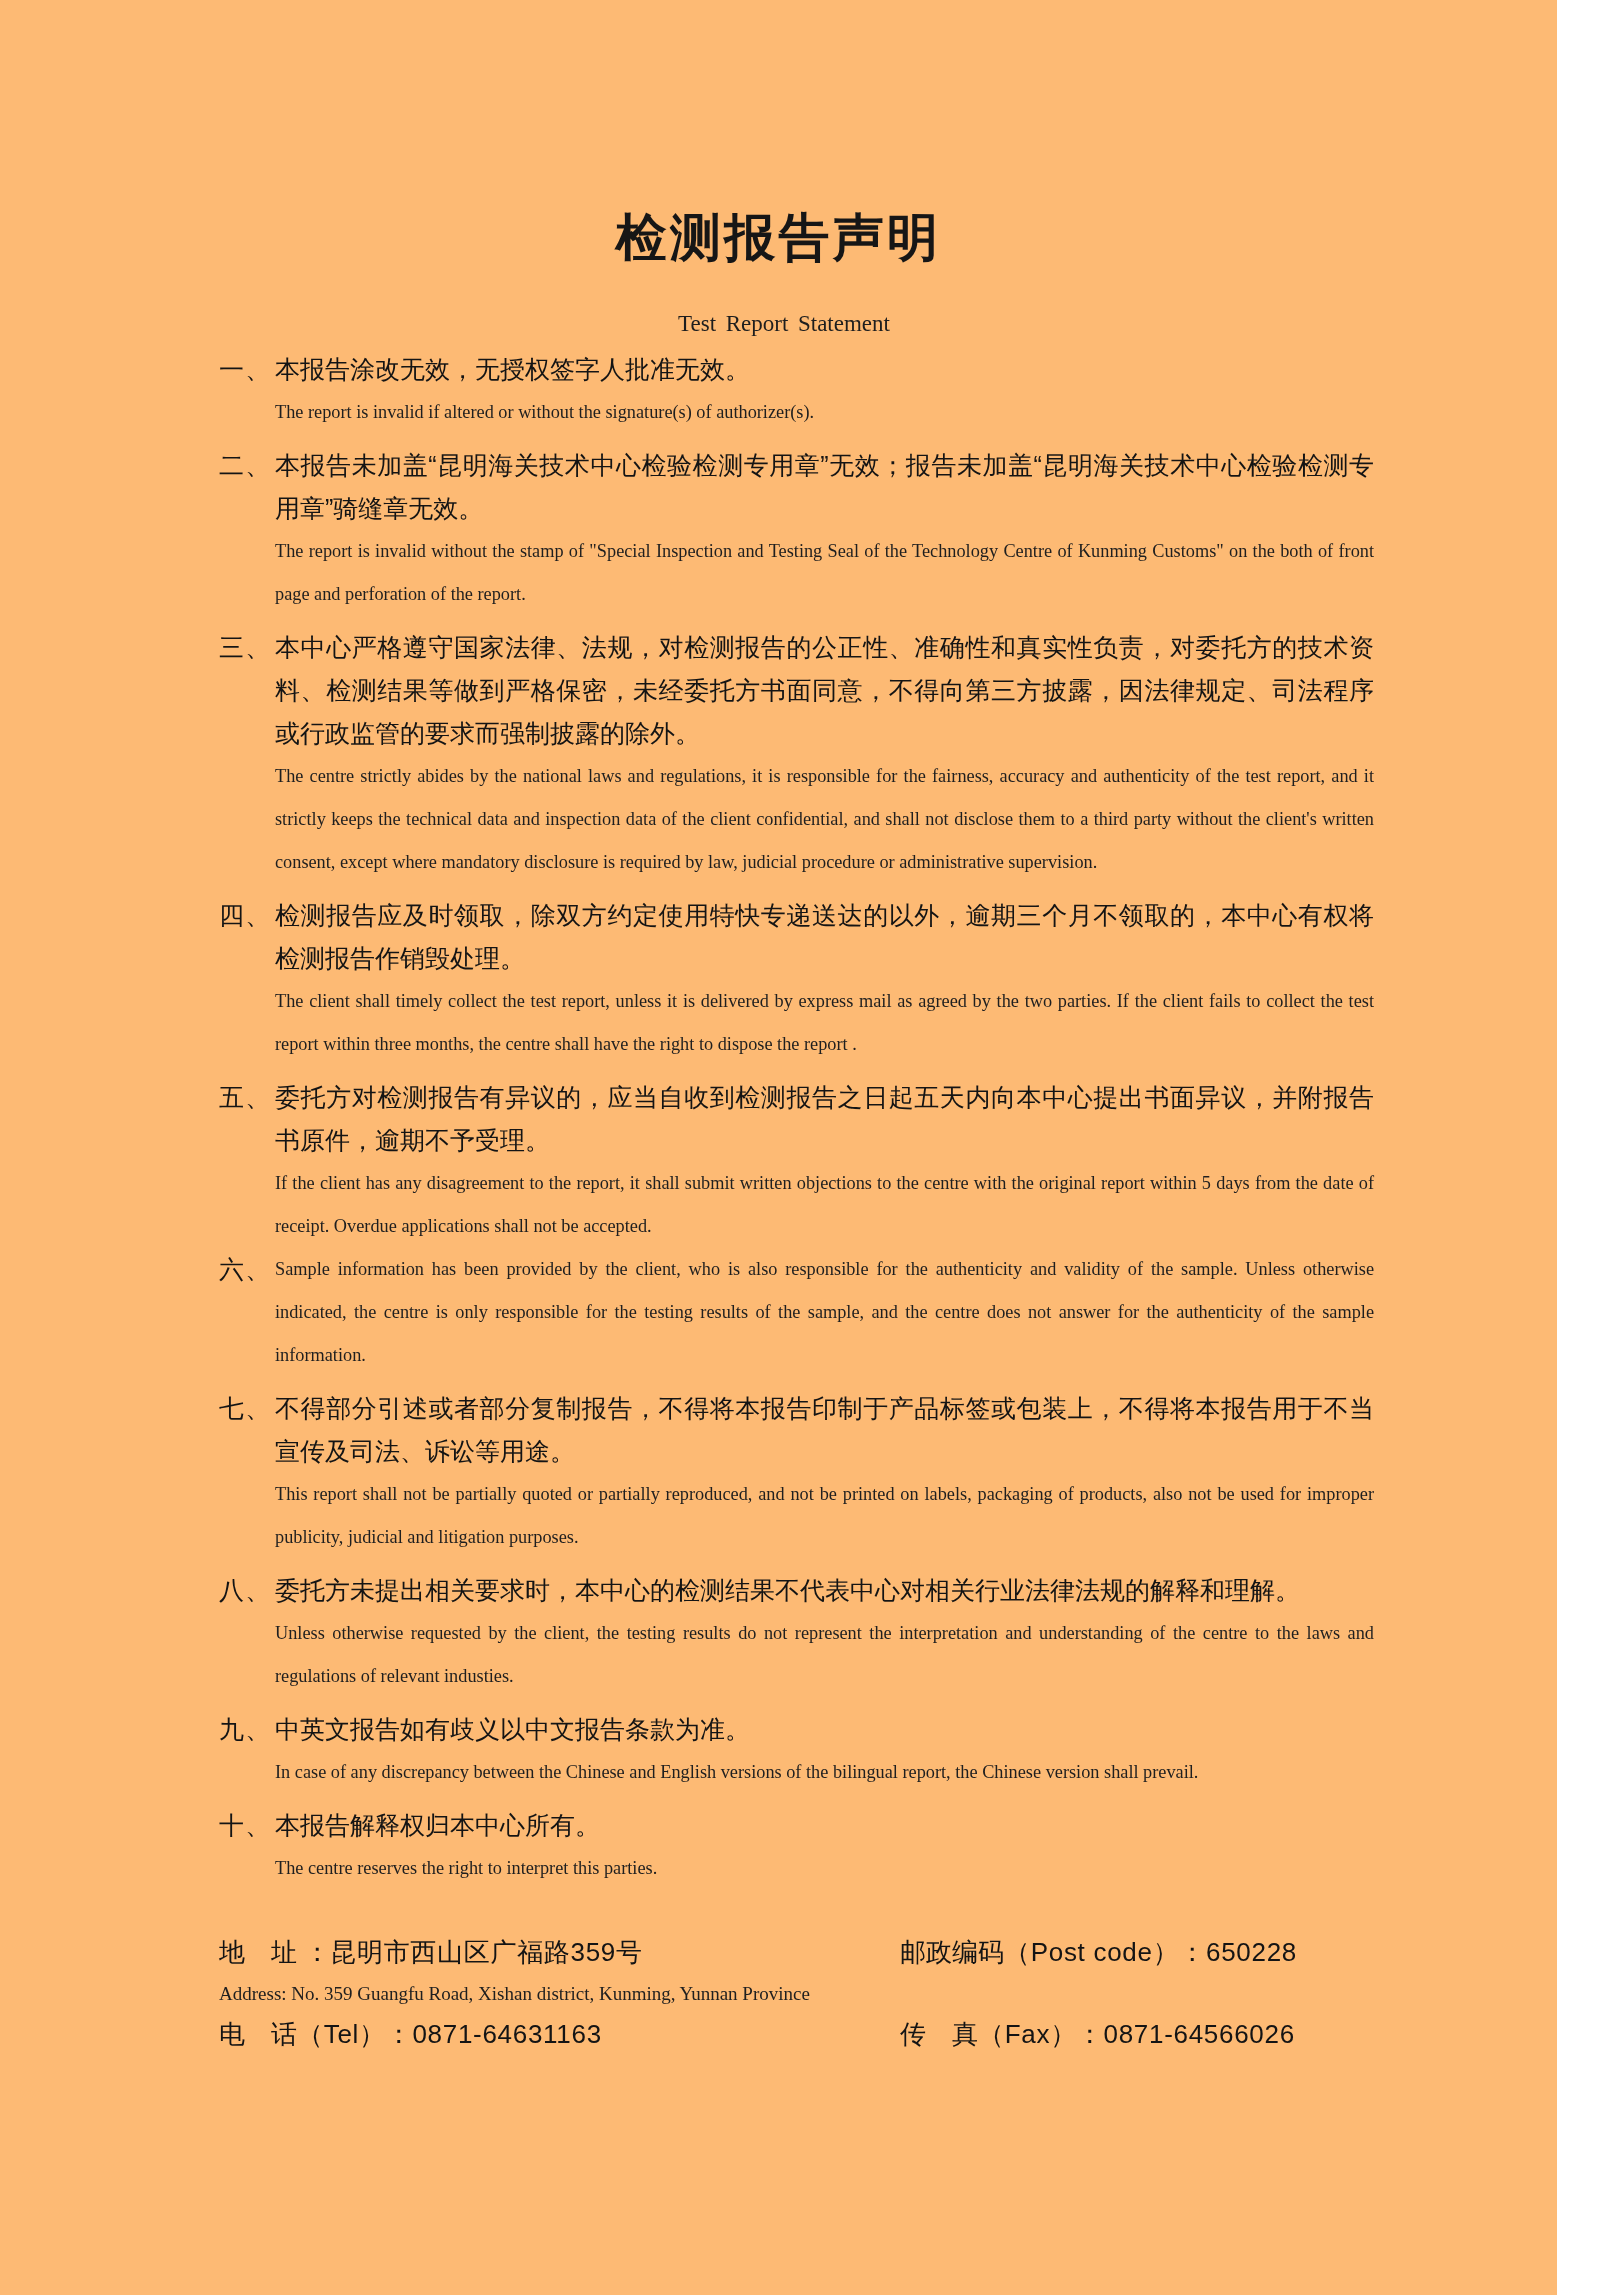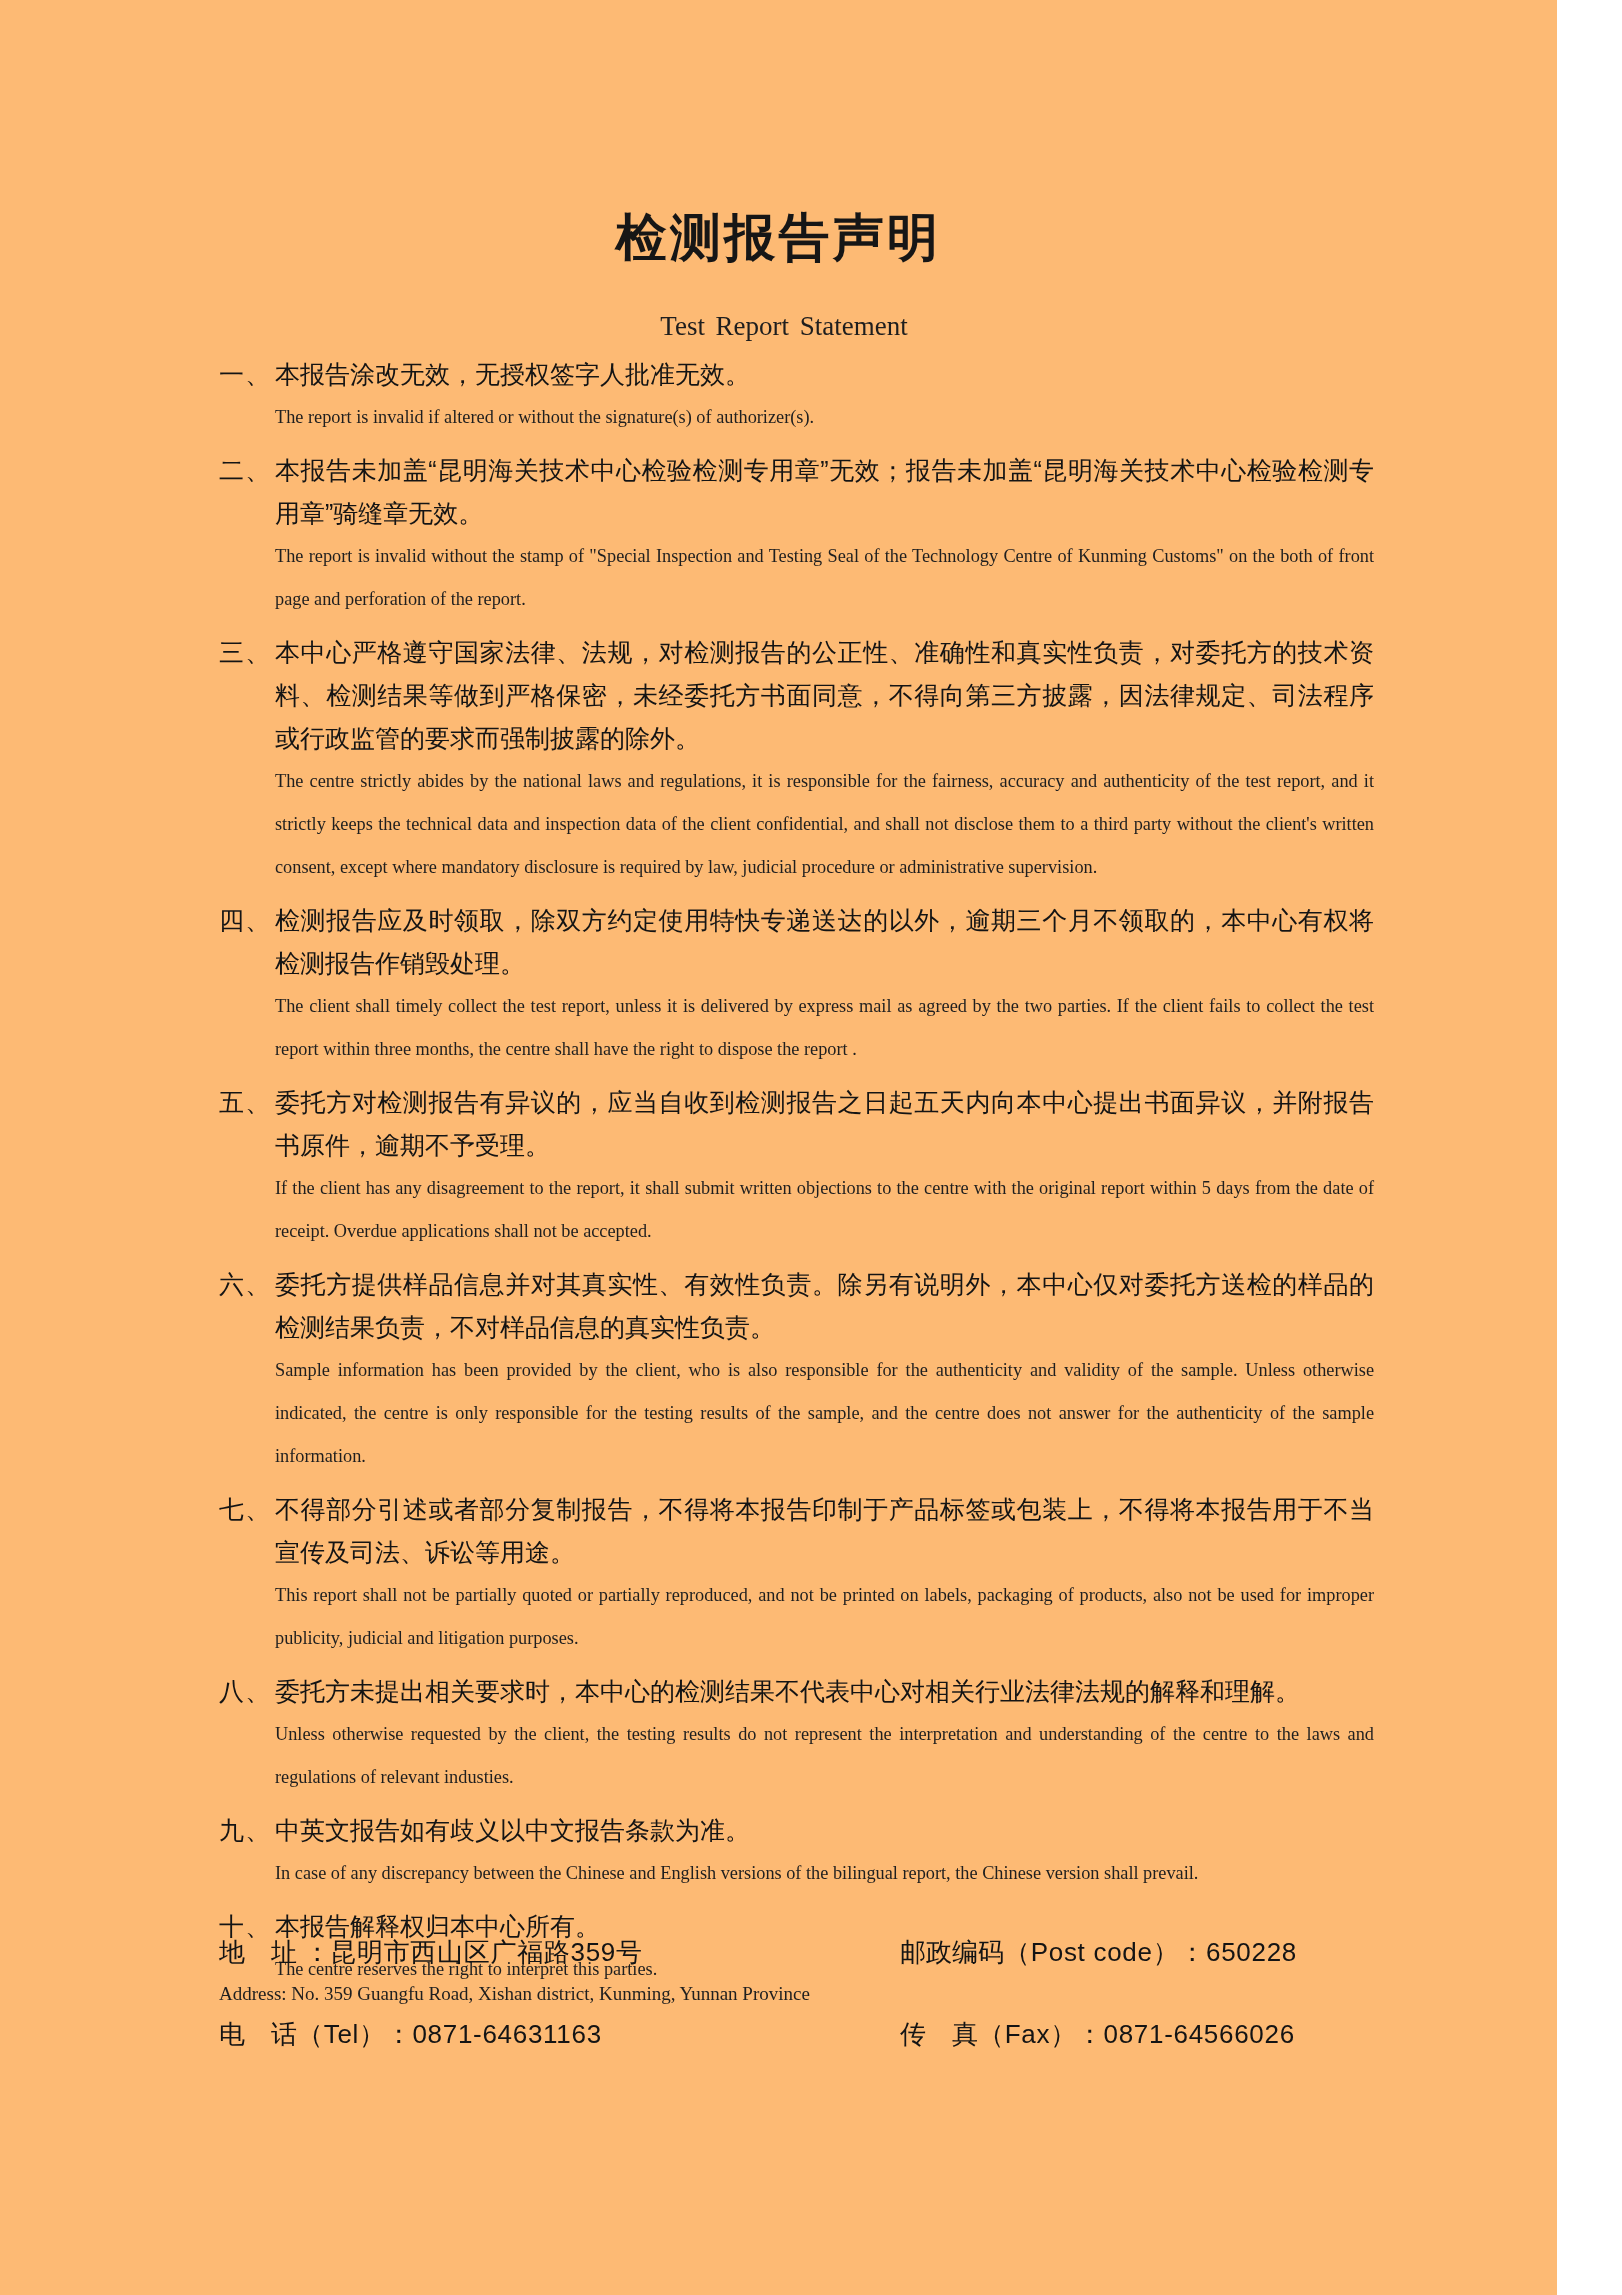--- a/index.html
+++ b/index.html
@@ -19,21 +19,21 @@
     font-size: 51px;
     font-weight: 700;
     letter-spacing: 3.3px;
     line-height: 1;
     color: #161616;
   }
   .subtitle {
     margin-top: 47px;
     text-align: center;
     font-family: "Liberation Serif", "DejaVu Serif", serif;
-    font-size: 27px;
+    font-size: 23px;
     line-height: 1.15;
     color: #1e1e1e;
     word-spacing: 3.9px;
     padding-left: 11px;
   }
   .content {
     margin: 10.5px 183px 0 219px;
   }
   .item { position: relative; padding-left: 56px; }
   .item .num {
@@ -125,21 +125,20 @@
     </div>
 
     <div class="item">
       <span class="num">五、</span>
       <div class="zh">委托方对检测报告有异议的，应当自收到检测报告之日起五天内向本中心提出书面异议，并附报告书原件，逾期不予受理。</div>
       <div class="en">If the client has any disagreement to the report, it shall submit written objections to the centre with the original report within 5 days from the date of receipt. Overdue applications shall not be accepted.</div>
     </div>
 
     <div class="item">
       <span class="num">六、</span>
-      <div class="zh">委托方提供样品信息并对其真实性、有效性负责。除另有说明外，本中心仅对委托方送检的样品的检测结果负责，不对样品信息的真实性负责。</div>
       <div class="en">Sample information has been provided by the client, who is also responsible for the authenticity and validity of the sample. Unless otherwise indicated, the centre is only responsible for the testing results of the sample, and the centre does not answer for the authenticity of the sample information.</div>
     </div>
 
     <div class="item">
       <span class="num">七、</span>
       <div class="zh">不得部分引述或者部分复制报告，不得将本报告印制于产品标签或包装上，不得将本报告用于不当宣传及司法、诉讼等用途。</div>
       <div class="en">This report shall not be partially quoted or partially reproduced, and not be printed on labels, packaging of products,  also not be used for improper publicity, judicial and litigation purposes.</div>
     </div>
 
     <div class="item">

